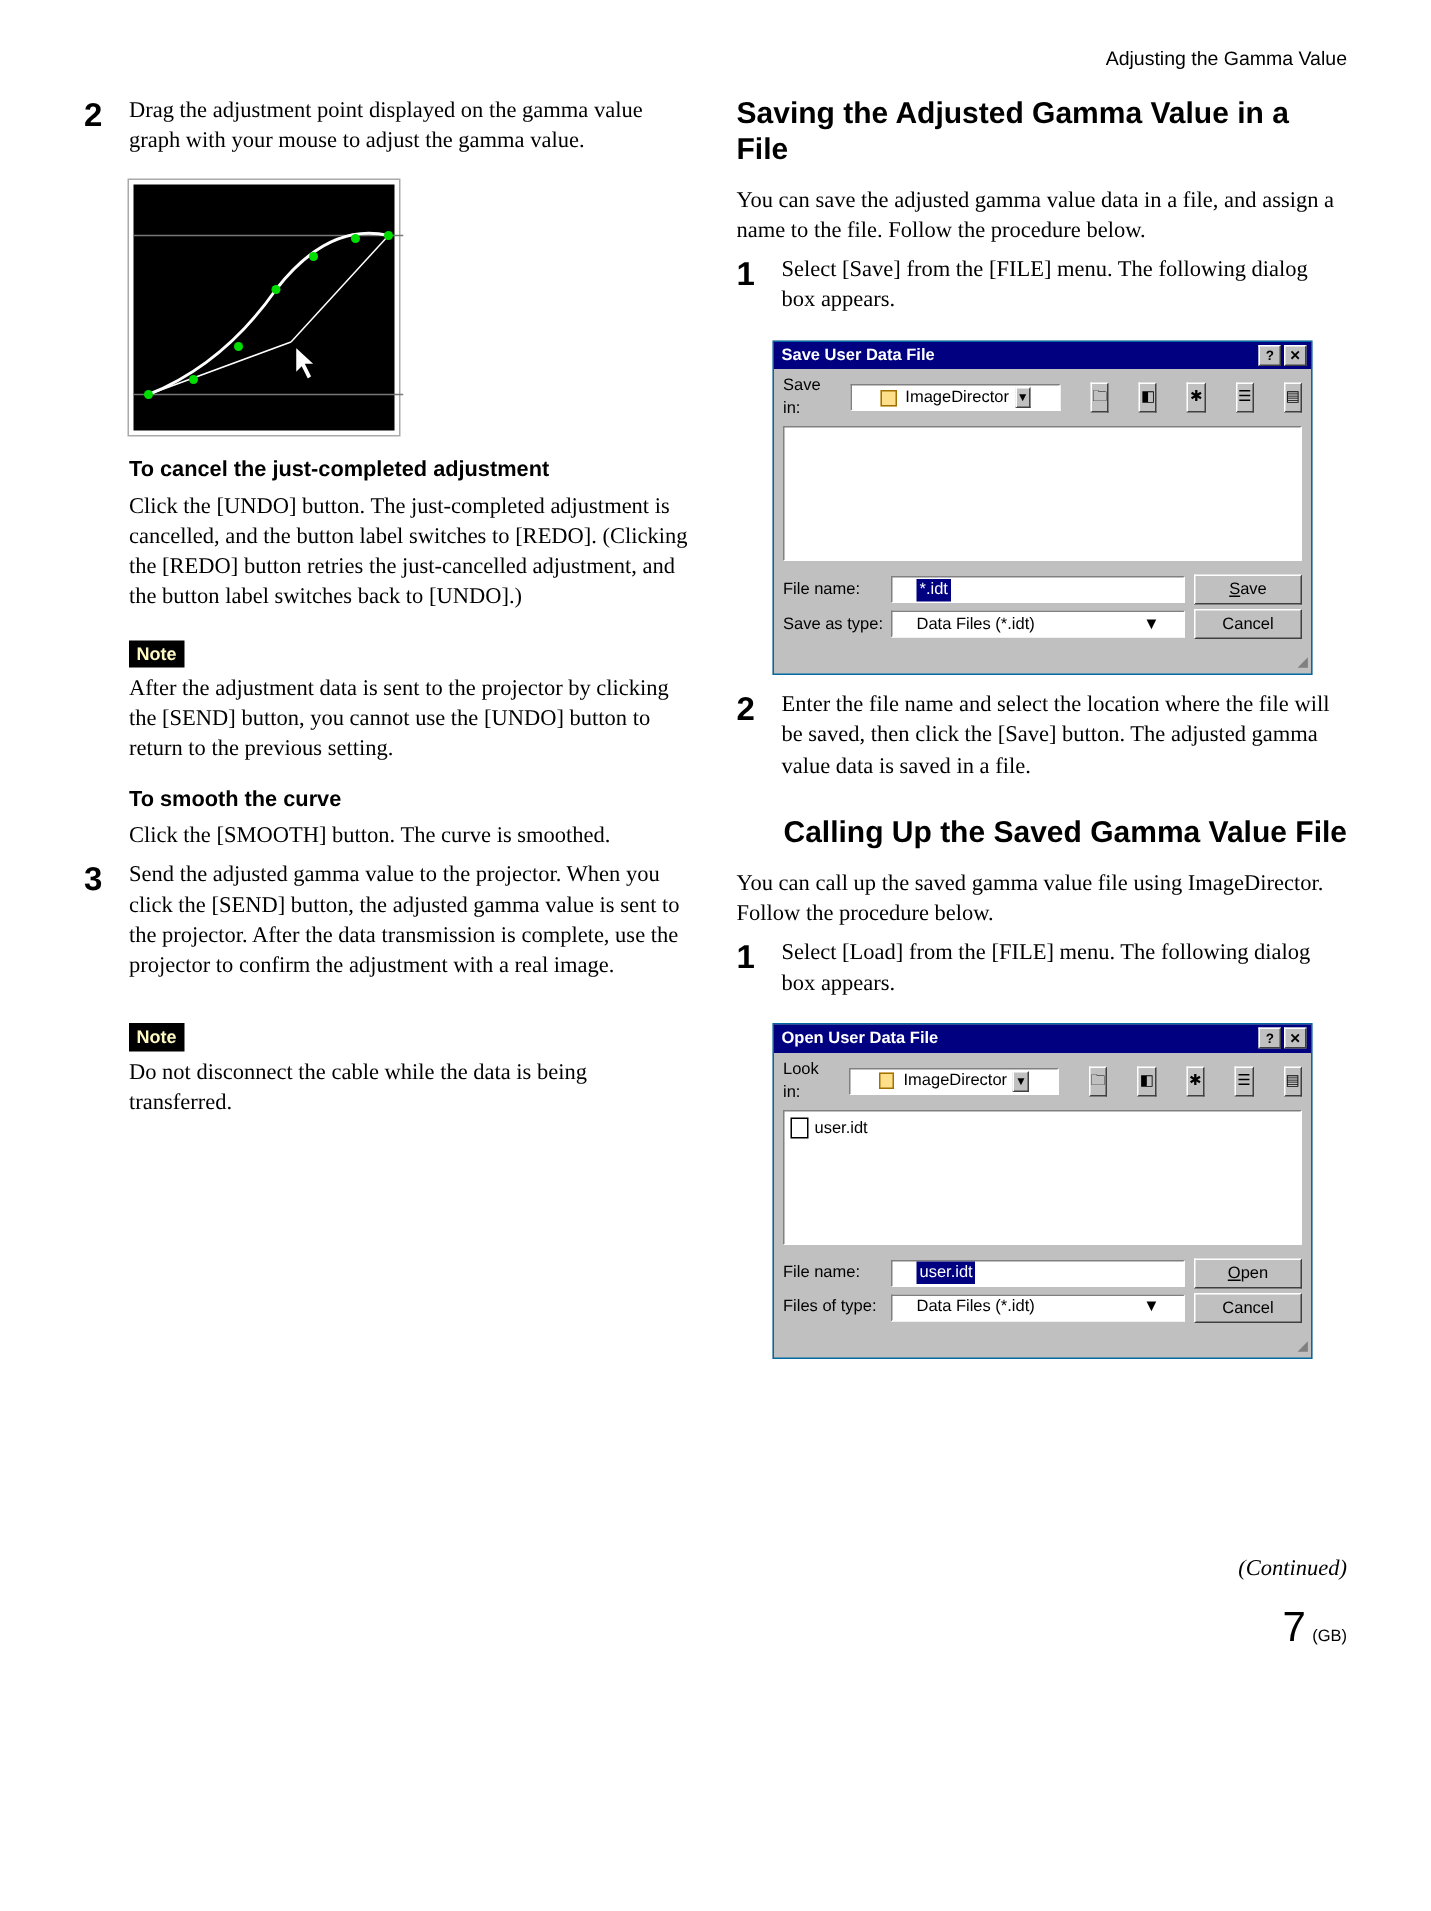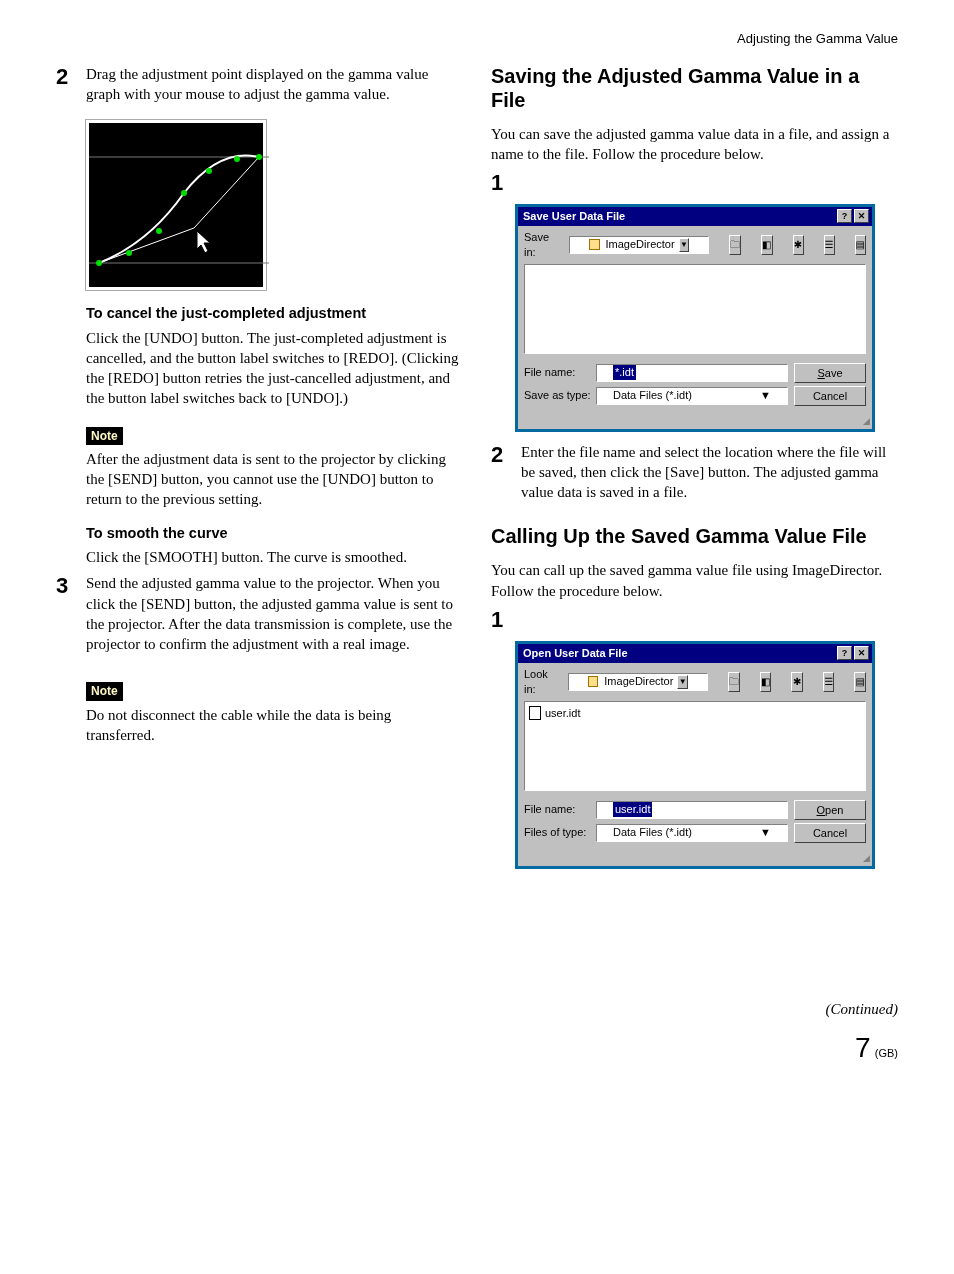--- a/index.html
+++ b/index.html
@@ -77,21 +77,21 @@
     border: 3px solid #fff;
     outline: 1px solid #aaa;
     position: relative;
     margin: 4px 0 10px 30px;
   }
   .gamma-graph svg { position: absolute; left:0; top:0; }
 
   
   .win-dialog {
     width: 360px;
-    border: 3px solid #0369a1;
+    border: 1px solid #0369a1;
     background: #c0c0c0;
     font-family: "MS Sans Serif", Tahoma, Arial, sans-serif;
     font-size: 11px;
     margin: 8px 0 10px 24px;
   }
   .win-title {
     background: #000080;
     color: #fff;
     font-weight: bold;
     display: flex;
@@ -250,20 +250,21 @@
 
     </div>
 
     <div class="col">
 
       <div class="h2">Saving the Adjusted Gamma Value in a File</div>
       <p class="bodytext">You can save the adjusted gamma value data in a file, and assign a name to the file. Follow the procedure below.</p>
 
       <div class="step">
         <div class="step-num">1</div>
+        <div class="step-body bodytext">Select [Save] from the [FILE] menu. The following dialog box appears.</div>
       </div>
 
       <div class="win-dialog">
         <div class="win-title">
           <span>Save User Data File</span>
           <div class="win-title-btns">
             <div class="title-btn">?</div>
             <div class="title-btn">✕</div>
           </div>
         </div>
@@ -299,25 +300,26 @@
           </div>
         </div>
         <div class="resize-grip">◢</div>
       </div>
 
       <div class="step">
         <div class="step-num">2</div>
         <div class="step-body bodytext">Enter the file name and select the location where the file will be saved, then click the [Save] button. The adjusted gamma value data is saved in a file.</div>
       </div>
 
-      <div class="h2" style="margin-top:16px;">Calling Up the Saved Gamma Value File</div>
+      <div class="h2" style="margin-top:16px;text-align:right;">Calling Up the Saved Gamma Value File</div>
       <p class="bodytext">You can call up the saved gamma value file using ImageDirector. Follow the procedure below.</p>
 
       <div class="step">
         <div class="step-num">1</div>
+        <div class="step-body bodytext">Select [Load] from the [FILE] menu. The following dialog box appears.</div>
       </div>
 
       <div class="win-dialog">
         <div class="win-title">
           <span>Open User Data File</span>
           <div class="win-title-btns">
             <div class="title-btn">?</div>
             <div class="title-btn">✕</div>
           </div>
         </div>

